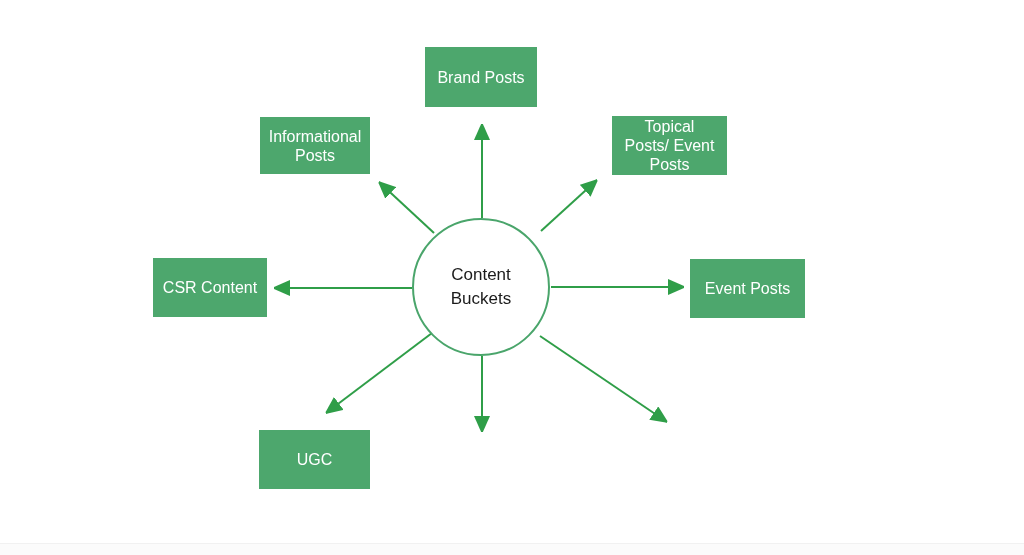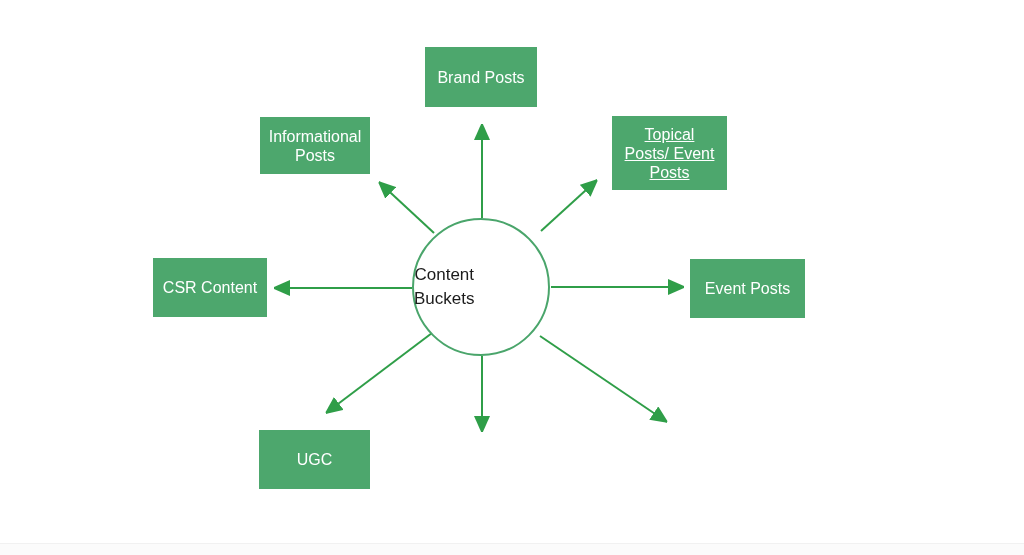--- a/index.html
+++ b/index.html
@@ -20,35 +20,35 @@
     text-align:center;
     font-size:16px;line-height:19px;
     white-space:pre-line;
     box-sizing:border-box;
   }
   .hub{
     position:absolute;
     left:412px;top:218px;width:138px;height:138px;
     border:2px solid #4aa56b;border-radius:50%;
     background:#ffffff;
-    display:flex;align-items:center;justify-content:flex-start;
+    display:flex;align-items:center;justify-content:center;
     text-align:center;
     color:#1b1b1b;
     font-size:17px;line-height:24px;
     white-space:pre-line;
     box-sizing:border-box;
   }
   .bottom-edge{
     position:absolute;left:0;bottom:0;width:100%;height:11px;
     background:#fbfbfb;border-top:1px solid #f1f1f1;
   }
   
   .n-brand{left:425px;top:47px;width:112px;height:60px;}
   .n-informational{left:260px;top:117px;width:110px;height:57px;}
-  .n-topical{left:612px;top:116px;width:115px;height:74px;text-decoration:underline;}
+  .n-topical{left:612px;top:116px;width:115px;height:59px;}
   .n-csr{left:153px;top:258px;width:114px;height:59px;}
   .n-humor{left:690px;top:259px;width:115px;height:59px;}
   .n-ugc{left:259px;top:430px;width:111px;height:59px;}
   .n-testimonials{left:428px;top:445px;width:112px;height:67px;}
   .n-contest{left:617px;top:430px;width:113px;height:59px;}
 </style>
 </head>
 <body>
 
 <div class="canvas">

